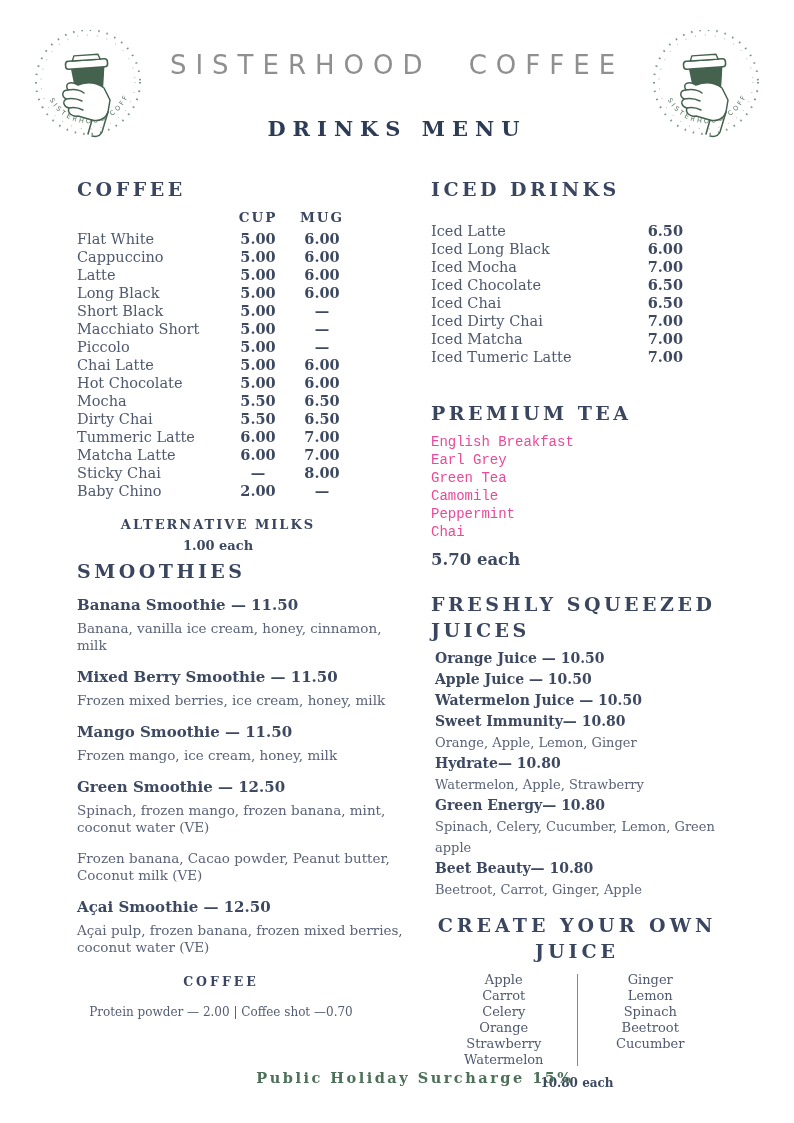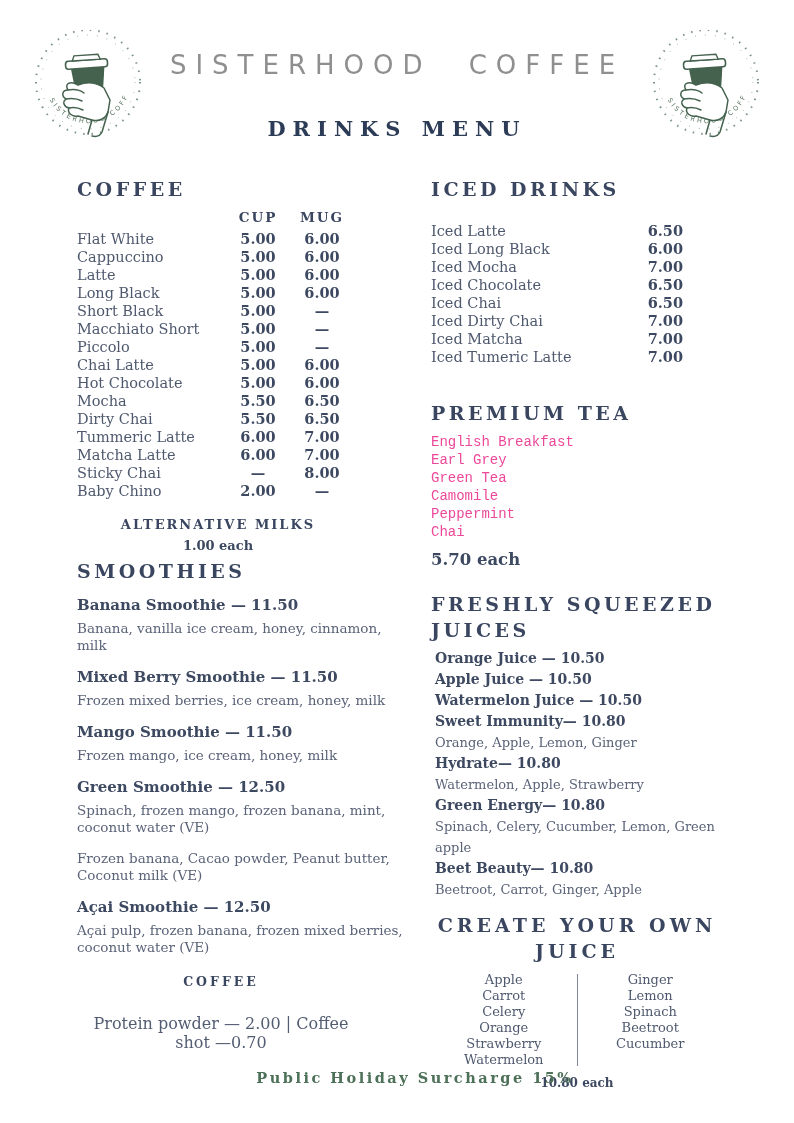--- a/index.html
+++ b/index.html
@@ -45,21 +45,21 @@
   .milk-item{font-size:12.5px;line-height:16px;color:#4f596e;}
   .milk-price{margin-top:6px;font-size:13px;font-weight:bold;color:#3d4961;}
   
   .smoothies-title{margin-top:7px;}
   .smoothie{margin-top:14px;}
   .sm-name{font-size:15px;font-weight:bold;color:#3d4961;line-height:19px;}
   .sm-desc{margin-top:5px;font-size:13.5px;color:#5a6378;line-height:17px;}
   
   .extras{margin-top:18px;width:288px;text-align:center;}
   .extras-title{font-size:12.5px;font-weight:bold;letter-spacing:3px;color:#3a465f;}
-  .extras-line{margin-top:25px;font-size:16px;color:#535d72;}
+  .extras-line{margin-top:16px;font-size:12px;color:#535d72;}
   
   .iced-table{margin-top:22px;width:252px;}
   .i-row{display:flex;justify-content:space-between;line-height:18px;font-size:14.5px;}
   .i-name{color:#4f596e;}
   .i-price{font-weight:bold;color:#3d4961;}
   
   .tea-title{margin-top:36px;}
   .tea-list{margin-top:9px;}
   .tea-item{font-size:14px;line-height:18px;color:#ec4899;font-family:Liberation Mono, monospace;}
   .each-price{margin-top:9px;font-size:16.5px;font-weight:bold;color:#3d4961;}

